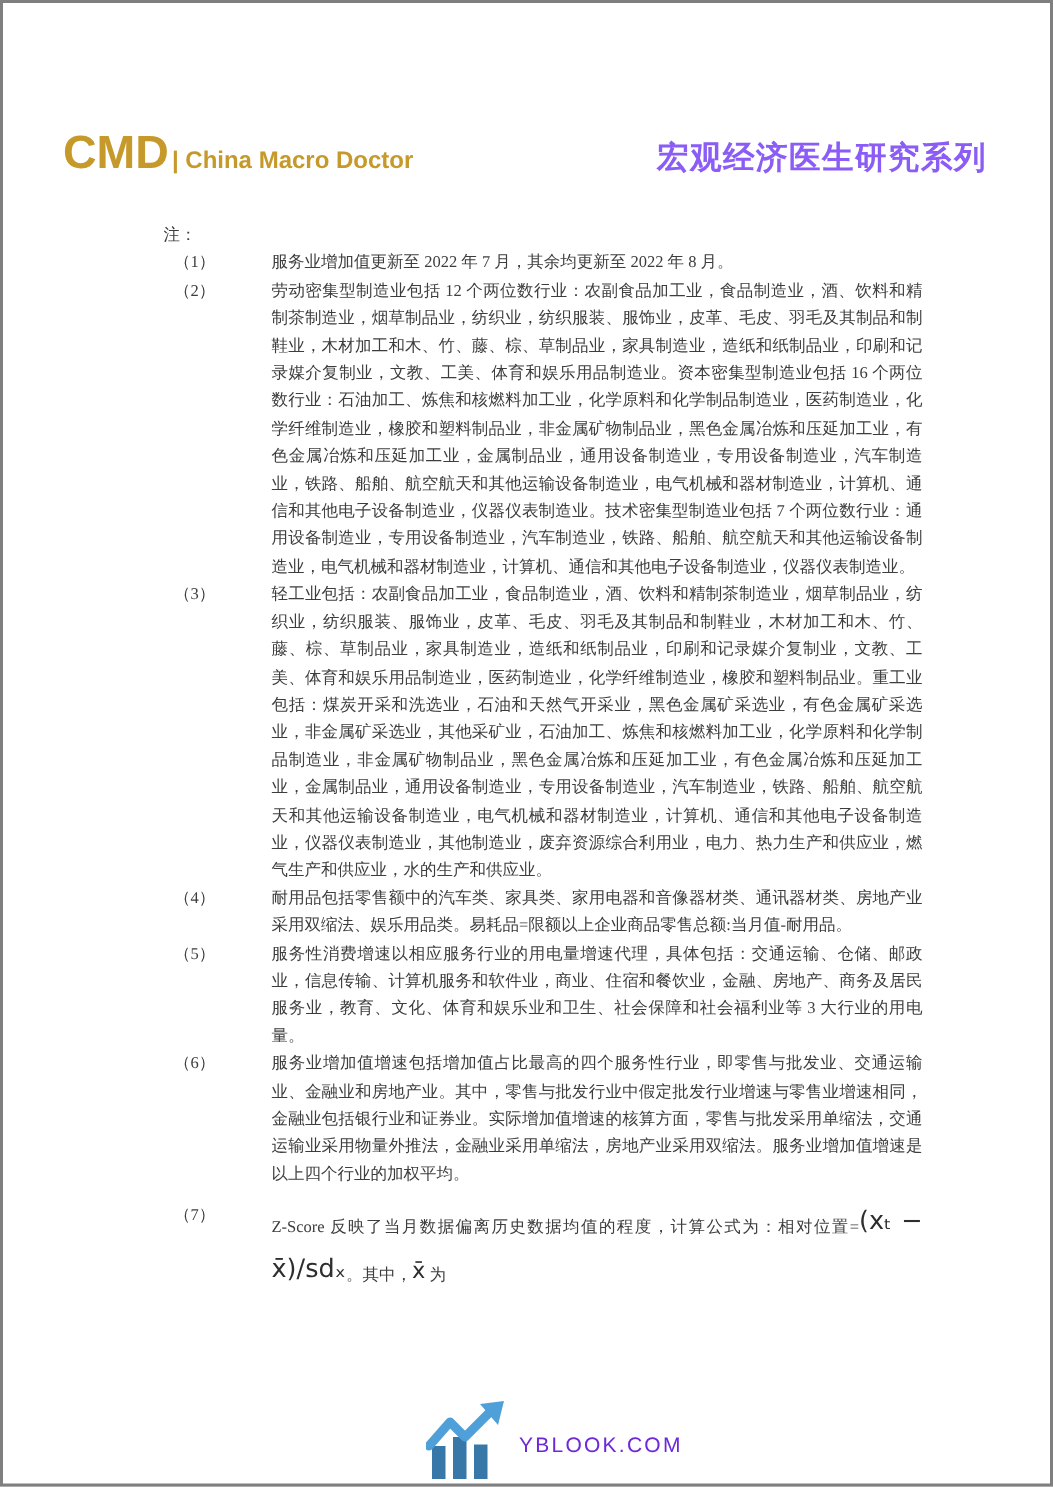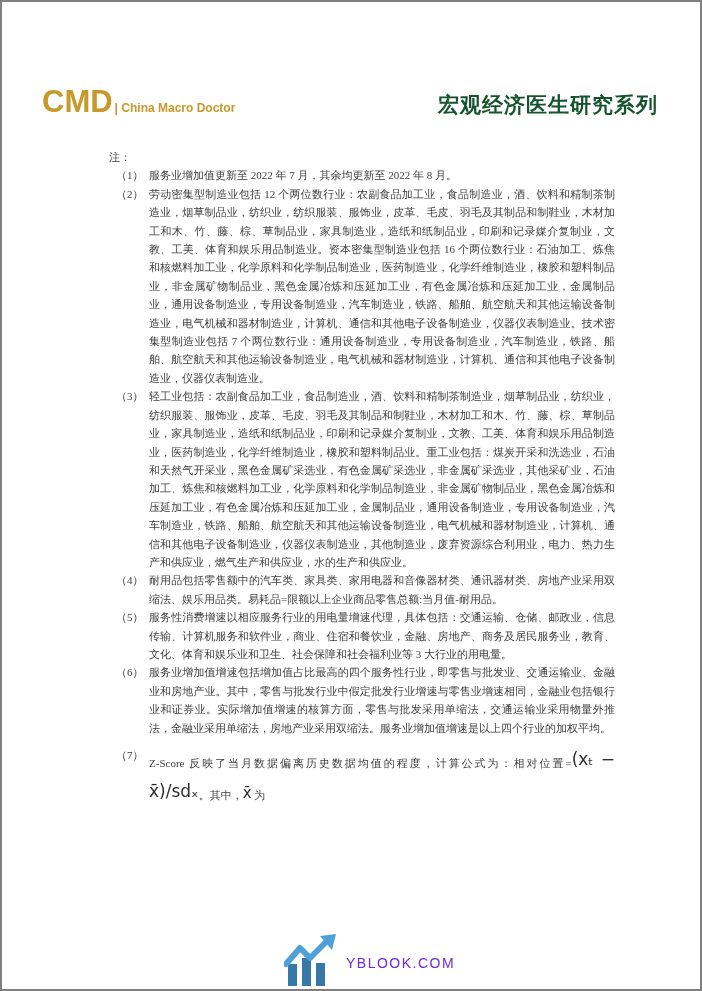--- a/index.html
+++ b/index.html
@@ -18,36 +18,36 @@
     position:absolute;top:84px;left:40px;right:42px;
     display:flex;justify-content:space-between;align-items:baseline;
   }
   .brand{display:flex;align-items:baseline;color:#c6992b;}
   .brand-main{
     font-family:"Liberation Sans","DejaVu Sans",sans-serif;
     font-weight:bold;font-size:31px;letter-spacing:0px;line-height:1;
   }
   .brand-sub{
     font-family:"Liberation Sans","DejaVu Sans",sans-serif;
-    font-weight:bold;font-size:12px;margin-left:2px;
+    font-weight:bold;font-size:16px;margin-left:2px;
   }
   .series-title{
-    color:#14532d;font-size:21px;font-weight:bold;
+    color:#8b5cf6;font-size:21px;font-weight:bold;
     font-family:"Liberation Serif","DejaVu Serif",serif;
     letter-spacing:1px;
   }
   
   .notes{
     position:absolute;top:146px;left:107px;width:506px;
     font-size:11px;line-height:18.4px;
   }
   .notes-label{margin-bottom:0px;}
   .note-item{display:flex;}
   .note-num{flex:none;width:40px;padding-left:7px;box-sizing:border-box;}
-  .note-text{flex:1;text-align:justify;}
+  .note-text{flex:1;text-align:justify;margin-left:32px;}
   .note7{margin-top:9px;}
   .note7 .line1{line-height:30px;}
   .note7 .line2{margin-top:5px;line-height:26px;}
   .formula{
     font-family:"DejaVu Sans","Liberation Sans",sans-serif;
     font-size:17px;color:#2e2e2e;
     position:relative;top:-2px;
   }
   .formula-inline{
     font-family:"DejaVu Sans","Liberation Sans",sans-serif;

